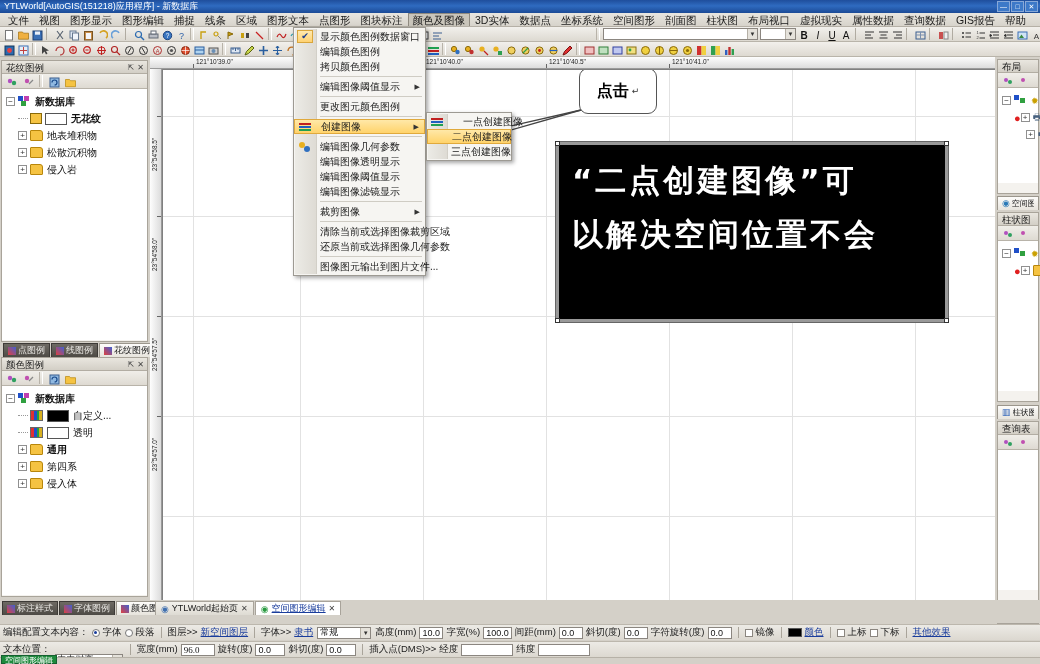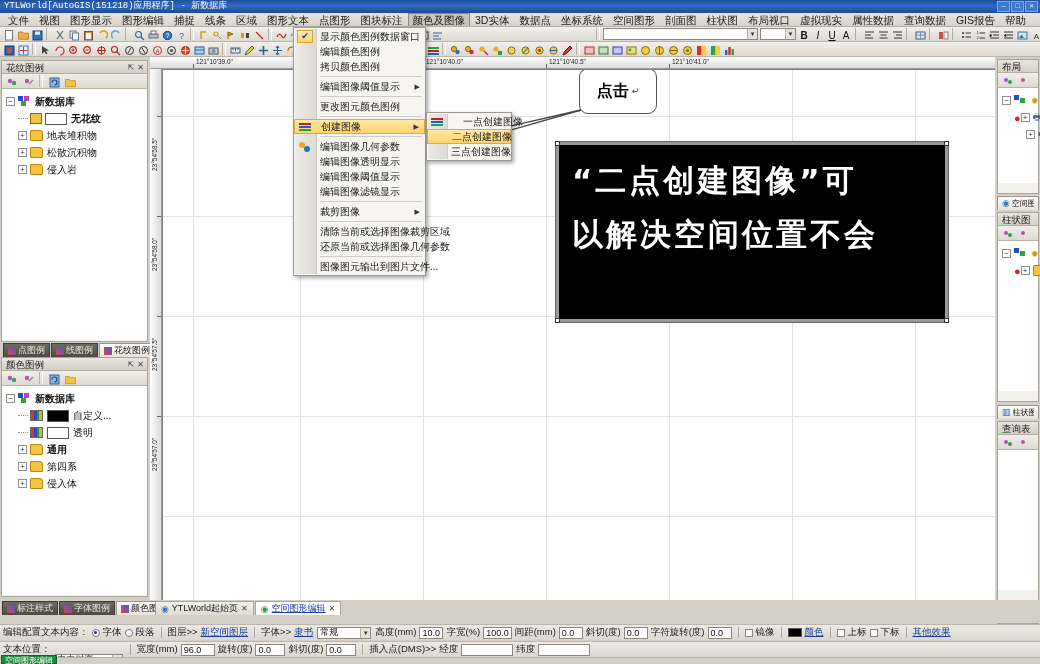--- a/index.html
+++ b/index.html
@@ -11,21 +11,21 @@
     font-size: 11px;
     background: #d4d0c8;
   }
   #app { position: relative; width: 1040px; height: 664px; }
 
   
   .titlebar {
     position: absolute; left:0; top:0; width:1040px; height:13px;
     background: linear-gradient(to bottom, #1f4e9c 0%, #2f6bc0 45%, #1b4a96 100%);
     color: #fff; font-size: 9px; line-height: 13px; padding-left: 4px;
-    white-space: nowrap; overflow: hidden; font-family: Liberation Mono, monospace;
+    white-space: nowrap; overflow: hidden;
   }
   .titlebar .tb-btns { position:absolute; right:2px; top:1px; display:flex; gap:1px; }
   .titlebar .tb-btn {
     width:13px; height:11px; background:#3d79c8; border:1px solid #87a8d8;
     font-size:7px; line-height:9px; text-align:center; color:#fff;
   }
 
   
   .menubar {
     position:absolute; left:0; top:13px; width:1040px; height:14px;
@@ -1292,21 +1292,21 @@
   </div>
 
   <div class="fmtbar fb2">
     <span class="fbl">文本位置：</span>
     <span class="combo" style="width:68px;margin-top:20px;">
       <span>中中对齐</span>
         <span class="arr">▼</span>
     </span>
     <span class="fsep"></span>
     <span class="fbl">宽度(mm)</span>
-    <span class="fval" style="min-width:34px;">96.0</span>
+    <span class="fval" style="min-width:34px;font-family:Liberation Serif, serif;">96.0</span>
     <span class="fbl">旋转(度)</span>
     <span class="fval" style="min-width:30px;">0.0</span>
     <span class="fbl">斜切(度)</span>
     <span class="fval" style="min-width:30px;">0.0</span>
     <span class="fsep"></span>
     <span class="fbl">插入点(DMS)&gt;&gt;</span>
     <span class="fbl">经度</span>
     <span class="fval" style="min-width:52px;"></span>
     <span class="fbl">纬度</span>
     <span class="fval" style="min-width:52px;"></span>

